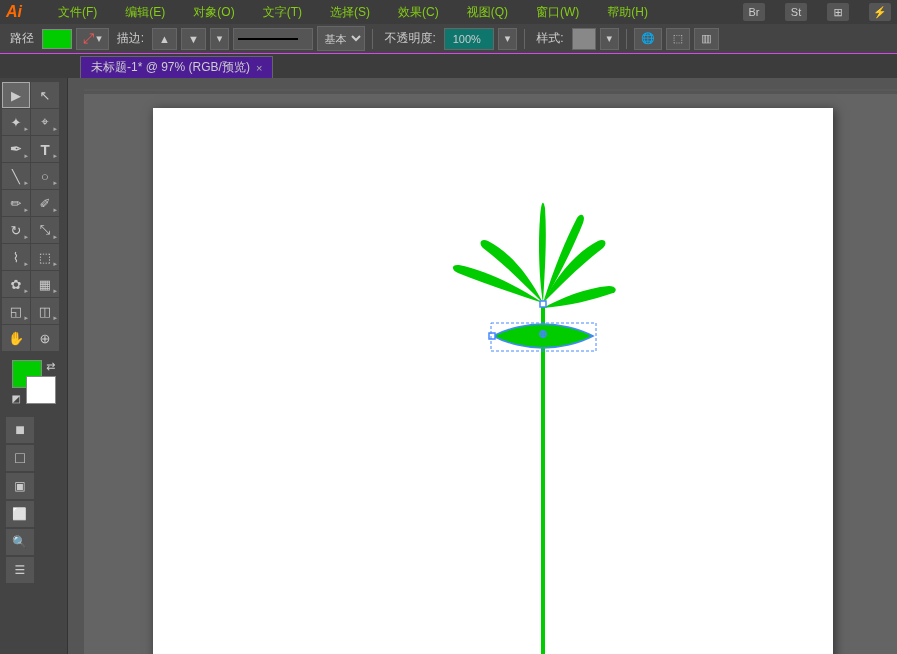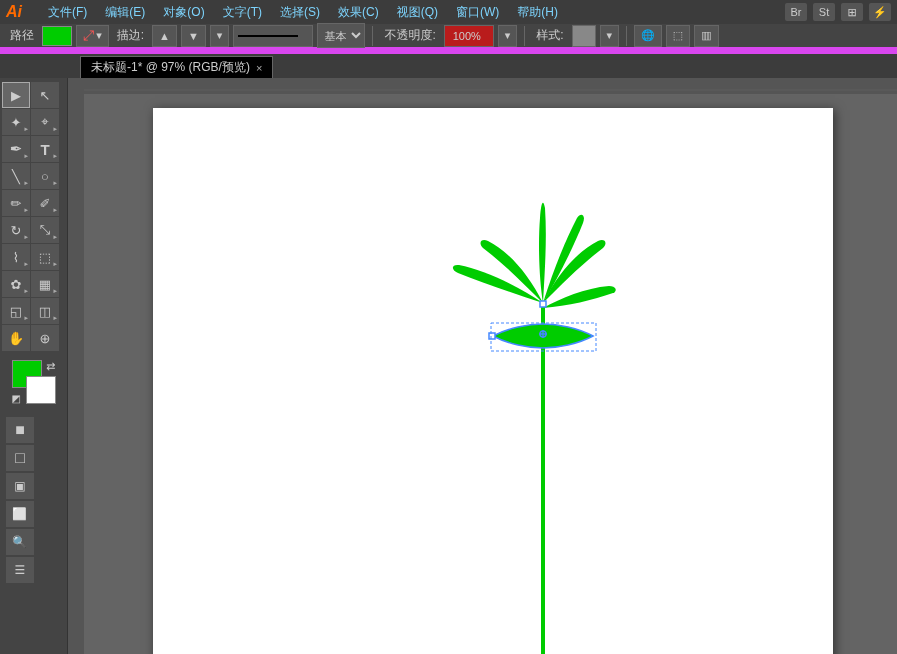--- a/index.html
+++ b/index.html
@@ -21,28 +21,29 @@
       margin-right: 18px;
       font-style: italic;
     }
     #titlebar .menu-items {
       display: flex;
       gap: 2px;
       flex: 1;
     }
     #titlebar .menu-item {
       padding: 2px 8px;
-      color: #7dd3fc;
+      color: #84cc16;
       font-size: 12px;
       cursor: pointer;
+      margin-left: 10px;
     }
     #titlebar .right-icons {
       display: flex;
       align-items: center;
-      gap: 6px;
+      gap: 20px;
     }
     #titlebar .right-icon {
       width: 22px;
       height: 18px;
       background: #555;
       border-radius: 2px;
       display: flex;
       align-items: center;
       justify-content: center;
       color: #ccc;
@@ -52,21 +53,21 @@
 
     
     #toolbar {
       width: 100%;
       height: 30px;
       background: #444;
       display: flex;
       align-items: center;
       padding: 0 6px;
       gap: 4px;
-      border-bottom: 7px solid #d946ef;
+      border-bottom: 1px solid #d946ef;
     }
     .toolbar-label {
       color: #ccc;
       font-size: 12px;
       padding: 0 4px;
     }
     .toolbar-color-box {
       width: 30px;
       height: 20px;
       background: #00cc00;
@@ -86,21 +87,21 @@
       gap: 2px;
     }
     .toolbar-divider {
       width: 1px;
       height: 20px;
       background: #666;
       margin: 0 3px;
     }
     .toolbar-input {
       height: 22px;
-      background: #b91c1c;
+      background: #0f766e;
       border: 1px solid #666;
       color: #ccc;
       font-size: 11px;
       padding: 0 8px;
       width: 55px;
     }
     .toolbar-select {
       height: 25px;
       background: #555;
       border: 1px solid #666;
@@ -138,21 +139,21 @@
       border: 1px solid #666;
       border-bottom: none;
       color: #ccc;
       font-size: 12px;
       padding: 0 10px;
       display: flex;
       align-items: center;
       gap: 6px;
       cursor: pointer;
     }
-    .tab.active { background: #000000; }
+    .tab.active { background: #4c1d95; }
     .tab-close {
       font-size: 11px;
       color: #aaa;
       cursor: pointer;
     }
 
     
     #main {
       display: flex;
       width: 100%;

